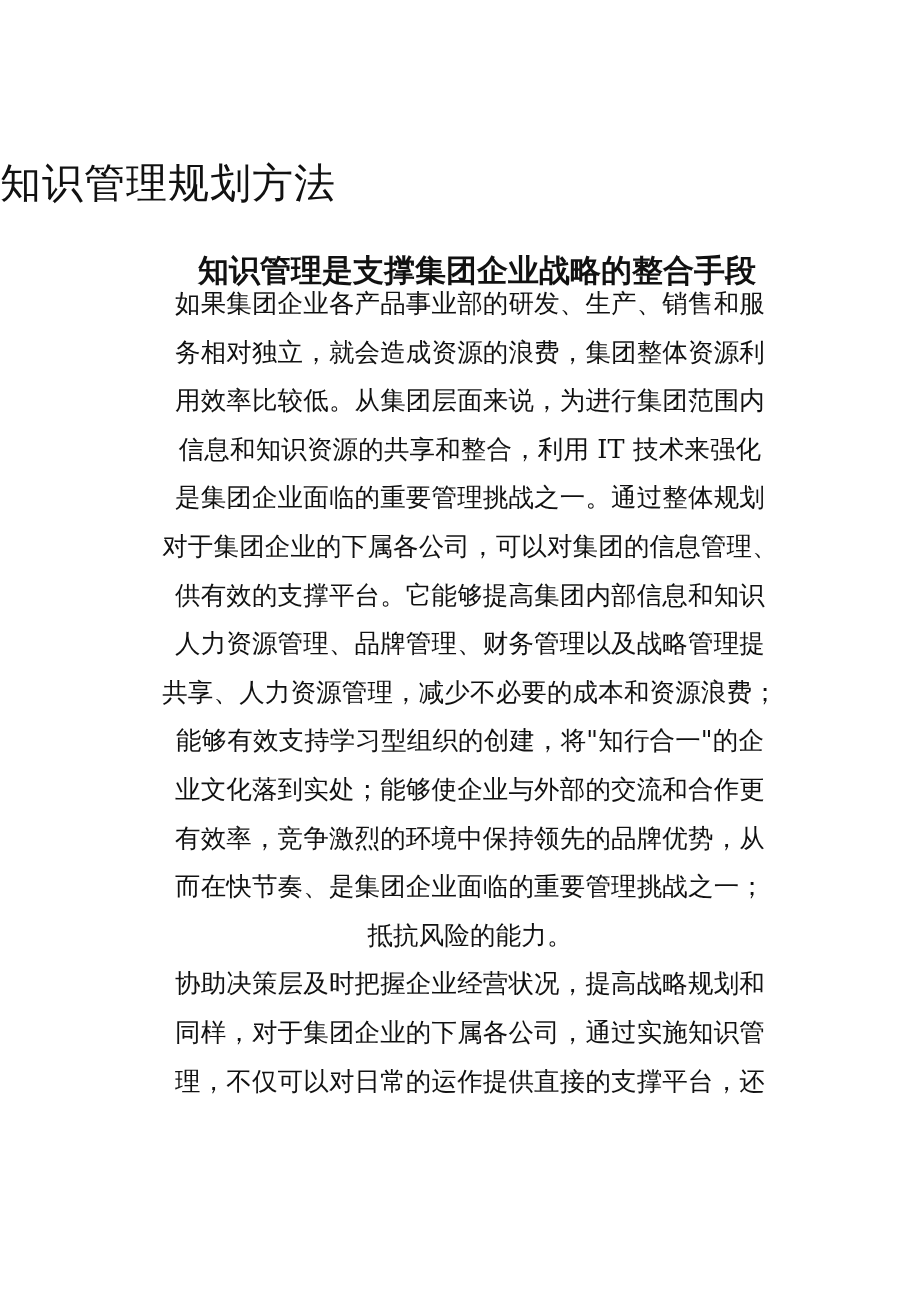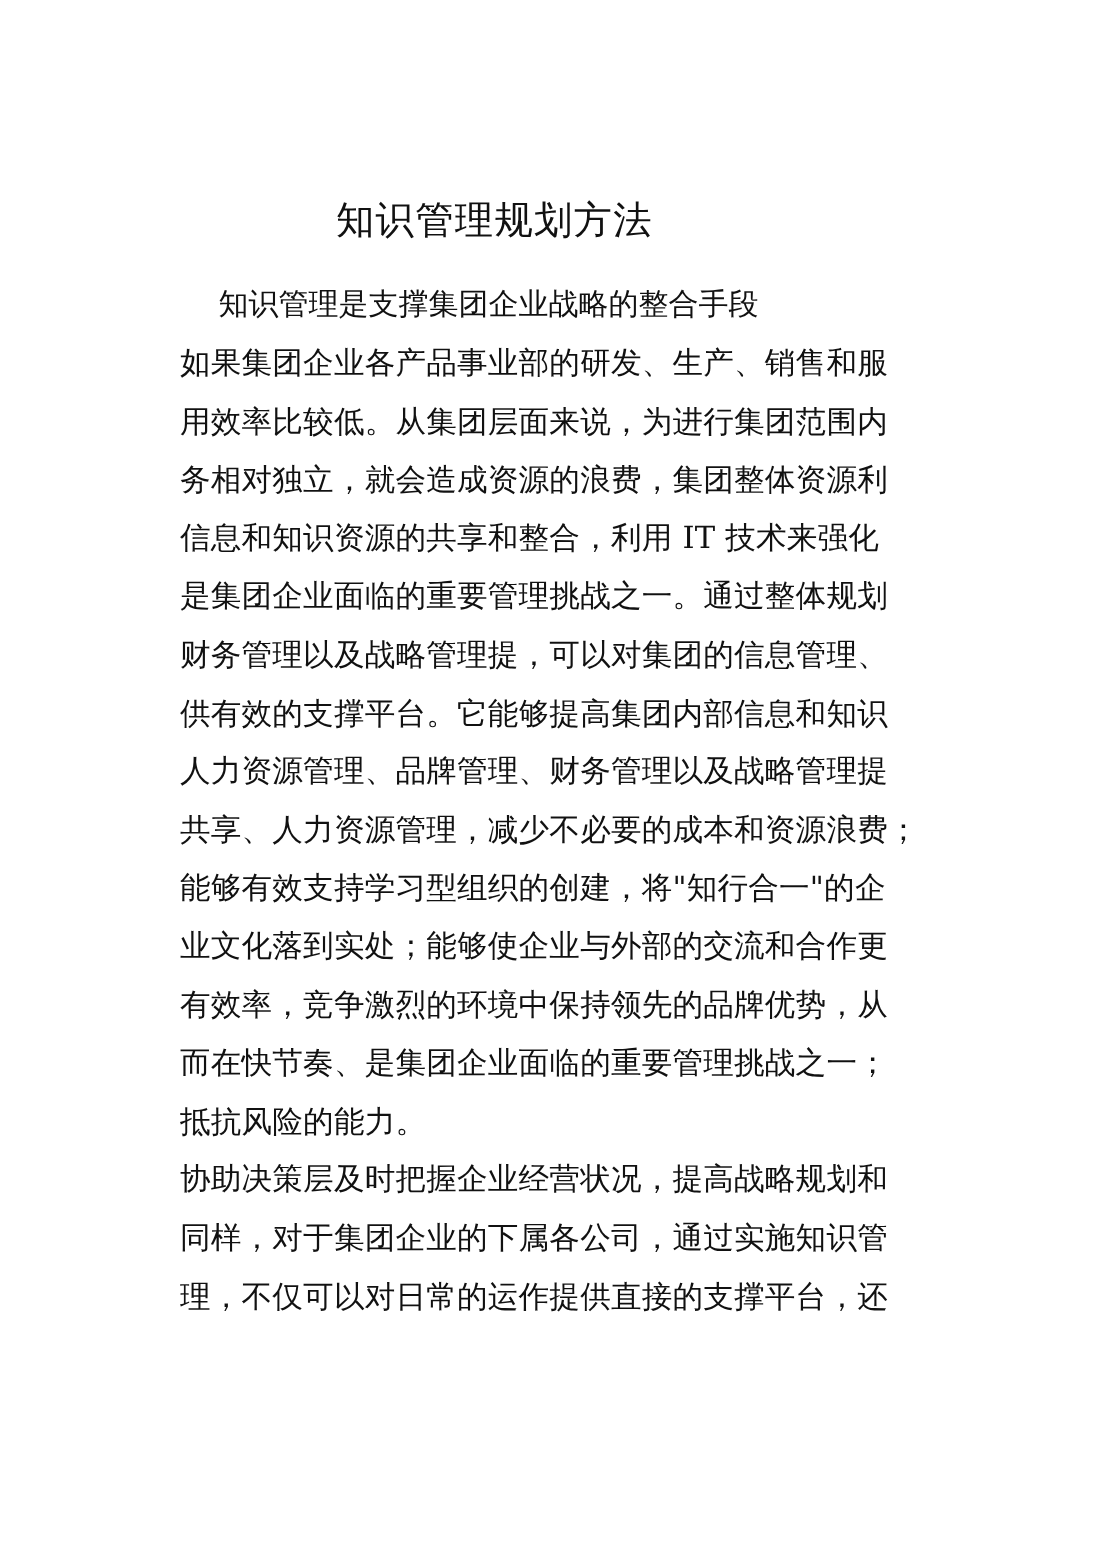--- a/index.html
+++ b/index.html
@@ -20,65 +20,66 @@
       left: 0; top: 0;
       width: 920px;
       height: 1302px;
       background: #ffffff;
     }
     .title {
       position: absolute;
       top: 158px;
       left: 0;
       width: 824px;
-      text-align: center;
-      font-size: 32px;
+      text-align: left;
+      font-size: 41px;
       line-height: 50px;
       font-weight: normal;
       letter-spacing: 1px;
       margin: 0;
     }
     .subtitle {
       position: absolute;
       top: 234px;
       left: 182px;
-      font-size: 25px;
+      font-size: 31px;
       line-height: 40px;
-      font-weight: normal;
+      font-weight: bold;
       font-family: "DejaVu Sans", "Liberation Sans", sans-serif;
-      margin: 0;
+      margin: 16px;
       white-space: nowrap;
     }
     .body {
       position: absolute;
       top: 279px;
       left: 150px;
       width: 640px;
+      text-align: center;
     }
     .line {
       height: 48.6px;
       line-height: 48.6px;
       font-size: 25.5px;
       white-space: nowrap;
       letter-spacing: 0.15px;
     }
   </style>
 </head>
 <body>
 
 <div class="page">
   <h1 class="title">知识管理规划方法</h1>
   <h2 class="subtitle">知识管理是支撑集团企业战略的整合手段</h2>
   <div class="body">
     <div class="line">如果集团企业各产品事业部的研发、生产、销售和服</div>
+    <div class="line">务相对独立，就会造成资源的浪费，集团整体资源利</div>
     <div class="line">用效率比较低。从集团层面来说，为进行集团范围内</div>
-    <div class="line">务相对独立，就会造成资源的浪费，集团整体资源利</div>
     <div class="line">信息和知识资源的共享和整合，利用 IT 技术来强化</div>
     <div class="line">是集团企业面临的重要管理挑战之一。通过整体规划</div>
-    <div class="line">财务管理以及战略管理提，可以对集团的信息管理、</div>
+    <div class="line">对于集团企业的下属各公司，可以对集团的信息管理、</div>
     <div class="line">供有效的支撑平台。它能够提高集团内部信息和知识</div>
     <div class="line">人力资源管理、品牌管理、财务管理以及战略管理提</div>
     <div class="line">共享、人力资源管理，减少不必要的成本和资源浪费；</div>
     <div class="line">能够有效支持学习型组织的创建，将"知行合一"的企</div>
     <div class="line">业文化落到实处；能够使企业与外部的交流和合作更</div>
     <div class="line">有效率，竞争激烈的环境中保持领先的品牌优势，从</div>
     <div class="line">而在快节奏、是集团企业面临的重要管理挑战之一；</div>
     <div class="line">抵抗风险的能力。</div>
     <div class="line">协助决策层及时把握企业经营状况，提高战略规划和</div>
     <div class="line">同样，对于集团企业的下属各公司，通过实施知识管</div>

